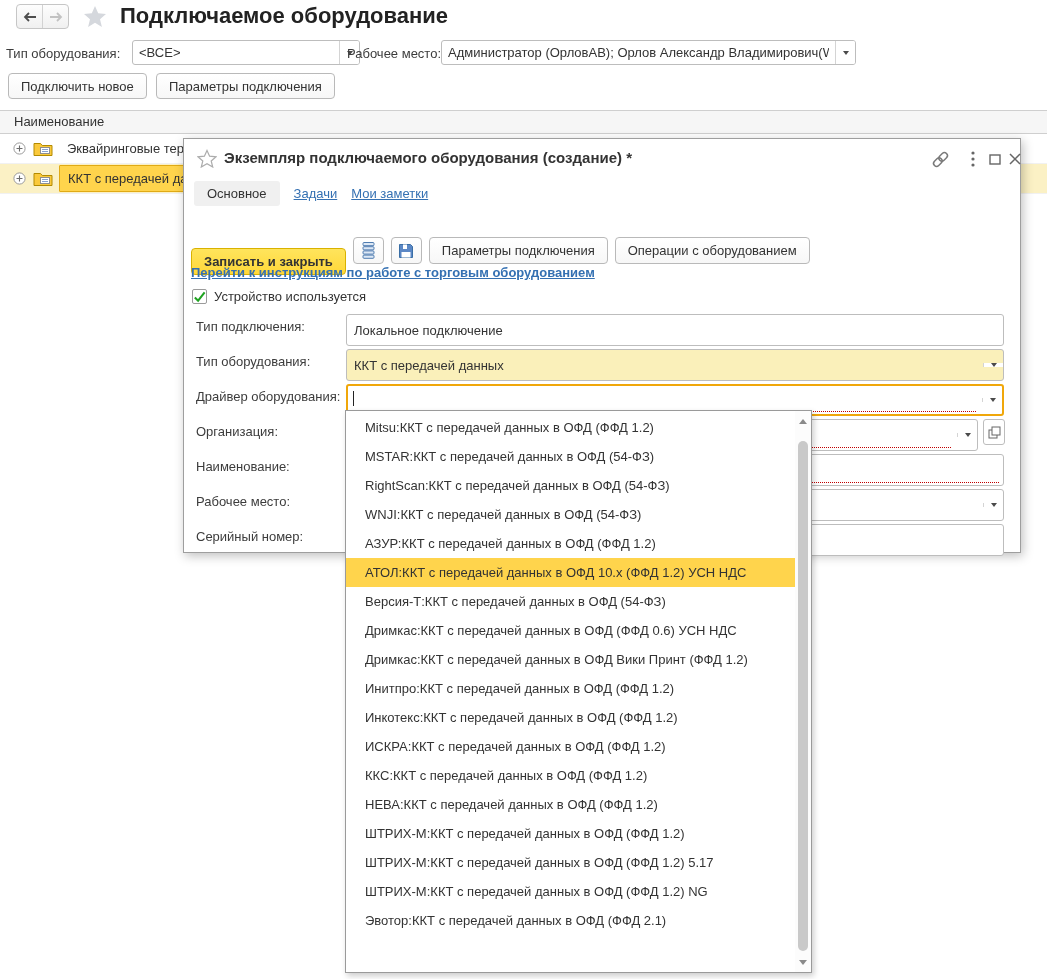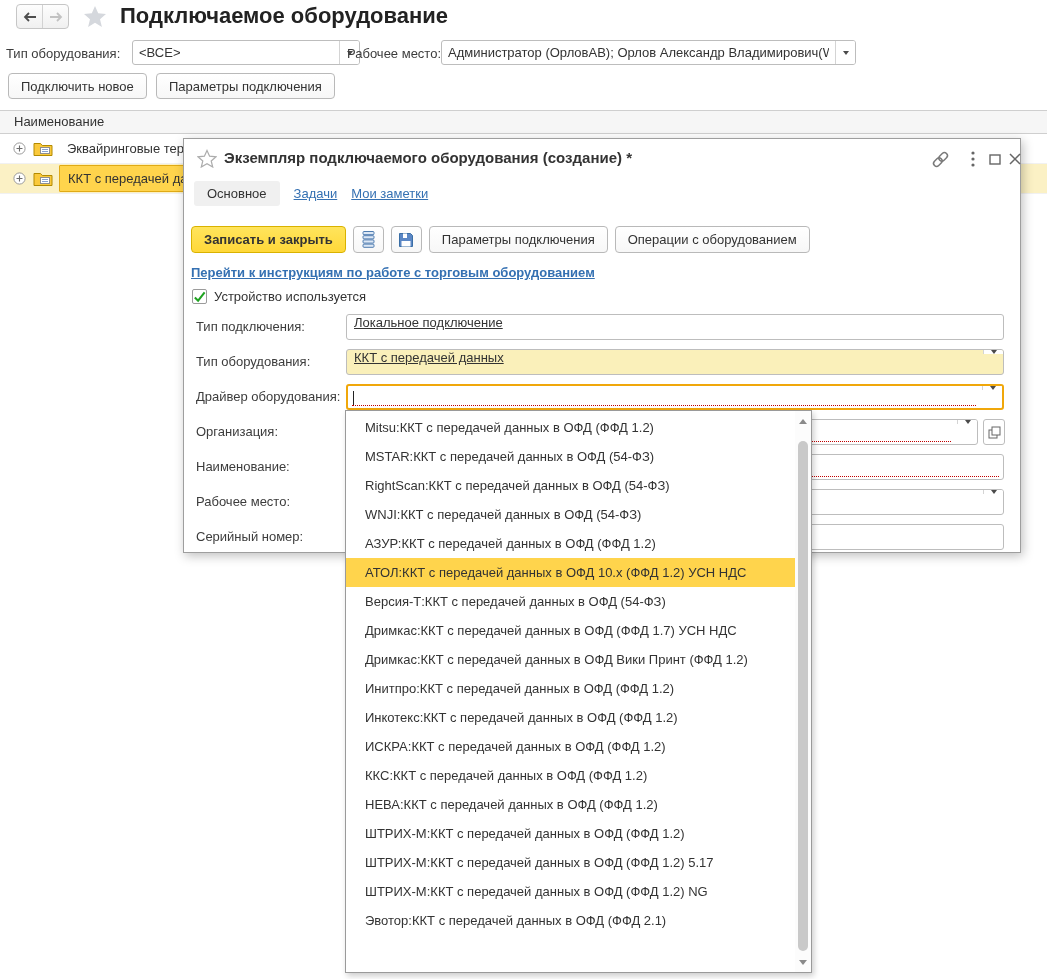--- a/index.html
+++ b/index.html
@@ -59,22 +59,22 @@
   .dtoolbar { left:7px; top:87px; display:flex; align-items:center; gap:7px; }
   .caret-gap { margin-left:7px; }
 
   .ilink { left:7px; top:126px; color:#3470B2; font-weight:bold; text-decoration:underline; cursor:pointer; white-space:nowrap; }
 
   .chkrow { left:8px; top:150px; display:flex; align-items:center; gap:7px; cursor:pointer; }
   .chkbox { width:15px; height:15px; border:1px solid #9B9B9B; border-radius:2px; background:#fff; display:flex; align-items:center; justify-content:center; }
 
   .frow { position:absolute; left:0; height:26px; }
   .frow .lab { position:absolute; left:12px; top:0; line-height:26px; color:#3c3c3c; white-space:nowrap;text-align:center; }
-  .fld { position:absolute; left:162px; top:0; height:26px; width:658px; display:flex; align-items:flex-start;
-    background:#fff; border:1px solid #BDBDBD; border-radius:3px; overflow:hidden;text-decoration:underline; }
+  .fld { position:absolute; left:162px; top:0; height:32px; width:658px; display:flex; align-items:center;
+    background:#fff; border:1px solid #BDBDBD; border-radius:3px; overflow:hidden; }
   .fld input { flex:1; border:0; outline:none; padding:0 7px; font:inherit; color:#333; background:transparent; min-width:0; }
   .fld-yellow { background:#FAF0BA; }
   .fld-focus { border:2px solid #F0A70A; border-radius:3px; }
   .redline { position:absolute; left:4px; bottom:2px; border-bottom:1px dotted #C00000; }
   .caret { position:absolute; left:5px; top:5px; width:1px; height:15px; background:#222; }
   .extbtn { position:absolute; left:799px; top:0; width:22px; height:26px; display:flex; align-items:center; justify-content:center;
     background:#fff; border:1px solid #BDBDBD; border-radius:3px; cursor:pointer; }
 
   
   .droplist { left:345px; top:410px; width:467px; height:563px; background:#fff;
@@ -207,21 +207,21 @@
     <div class="abs tabs">
 
         <a class="tab selected"><span>Основное</span></a>
 
         <a class="tab"><span>Задачи</span></a>
 
         <a class="tab"><span>Мои заметки</span></a>
       </div>
 
     <div class="abs dtoolbar">
-      <button class="btn btn-yellow" style="height:27px;">Записать и закрыть</button>
+      <button class="btn btn-yellow" style="height:27px;margin-top:22px;">Записать и закрыть</button>
       <button class="btn iconbtn" style="height:27px;">
         <svg width="13" height="17" viewBox="0 0 13 17">
             <g fill="#DDE8F5" stroke="#4F7CB0">
               <rect x="1" y="0.5" width="11" height="3.2" rx="1"></rect>
               <rect x="1" y="4.7" width="11" height="3.2" rx="1"></rect>
               <rect x="1" y="8.9" width="11" height="3.2" rx="1"></rect>
               <rect x="1" y="13.1" width="11" height="3.2" rx="1"></rect>
             </g>
           </svg>
       </button>
@@ -330,21 +330,21 @@
 
         <div class="ditem">WNJI:ККТ с передачей данных в ОФД (54-ФЗ)</div>
 
         <div class="ditem">АЗУР:ККТ с передачей данных в ОФД (ФФД 1.2)</div>
 
         <div class="ditem selected">АТОЛ:ККТ с передачей данных в ОФД 10.x (ФФД 1.2) УСН НДС</div>
 
 
         <div class="ditem">Версия-Т:ККТ с передачей данных в ОФД (54-ФЗ)</div>
 
-        <div class="ditem">Дримкас:ККТ с передачей данных в ОФД (ФФД 1.7) УСН НДС</div>
+        <div class="ditem">Дримкас:ККТ с передачей данных в ОФД (ФФД 0.6) УСН НДС</div>
 
         <div class="ditem">Дримкас:ККТ с передачей данных в ОФД Вики Принт (ФФД 1.2)</div>
 
         <div class="ditem">Инитпро:ККТ с передачей данных в ОФД (ФФД 1.2)</div>
 
         <div class="ditem">Инкотекс:ККТ с передачей данных в ОФД (ФФД 1.2)</div>
 
         <div class="ditem">ИСКРА:ККТ с передачей данных в ОФД (ФФД 1.2)</div>
 
         <div class="ditem">ККС:ККТ с передачей данных в ОФД (ФФД 1.2)</div>

